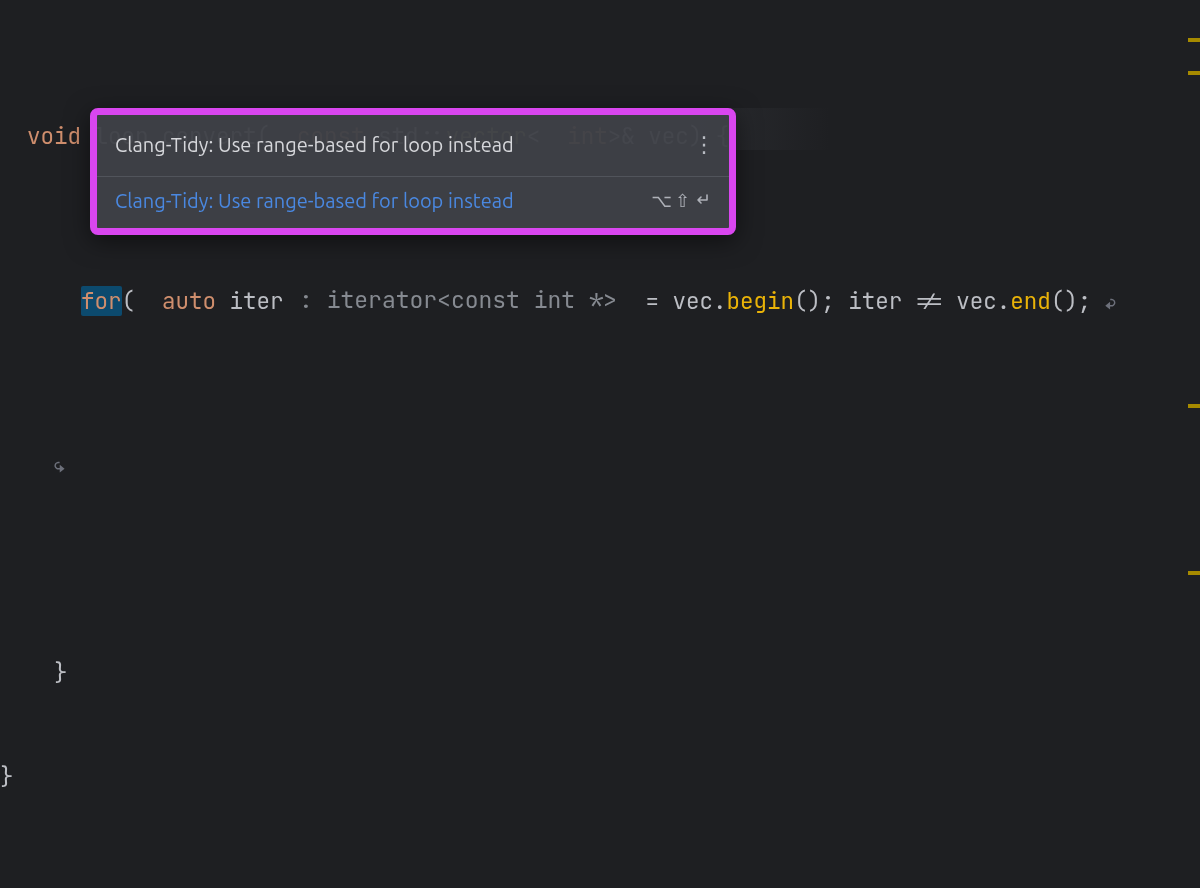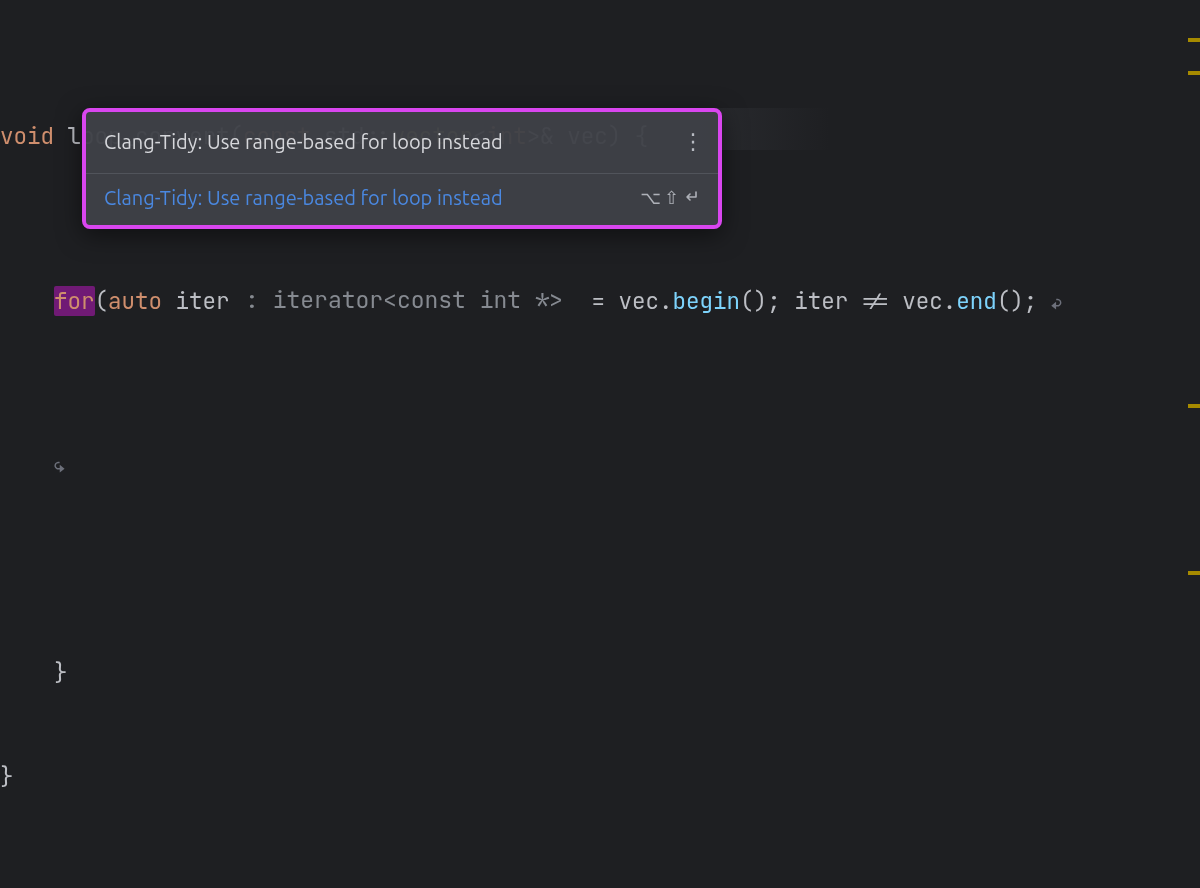--- a/index.html
+++ b/index.html
@@ -36,52 +36,52 @@
     white-space: pre;
     letter-spacing: 0;
   }
   .line {
     position: relative;
     height: 44px;
     line-height: 44px;
     padding-left: 0;
   }
   
-  .kw    { color: #cf8e6d; }
+  .kw    { color: #cf8e6d; margin-left: 27px; }
   .ident { color: #bcbec4; }
   .type  { color: #b3ae60; }
   .op    { color: #bcbec4; }
   .punct { color: #bcbec4; }
-  .fncall{ color: #7dd3fc; }
+  .fncall{ color: #eab308; }
 
   .hl-for {
-    background: #701a75;
+    background: #0c4a6e;
     border-radius: 2px;
     padding: 0 0px;
   }
   .inlay-box {
     display: inline-block;
     color: #868a91;
     font-size: 23px;
     padding: 0 2px;
     vertical-align: 1px;
   }
   .soft-wrap {
     color: #6d707b;
     font-size: 18px;
   }
 
   
   .popup {
     position: absolute;
     top: 108px;
-    left: 82px;
+    left: 90px;
     width: 632px;
     background: rgba(62,65,71,0.96);
-    border: 4px solid #d946ef;
+    border: 7px solid #d946ef;
     border-radius: 8px;
     box-shadow: 0 6px 24px rgba(0,0,0,0.5);
     font-family: -apple-system, "Segoe UI", Ubuntu, sans-serif;
     font-size: 20px;
     line-height: 1.35;
     color: #d6d7db;
     z-index: 10;
   }
   .popup-top {
     padding: 16px 48px 18px 18px;

